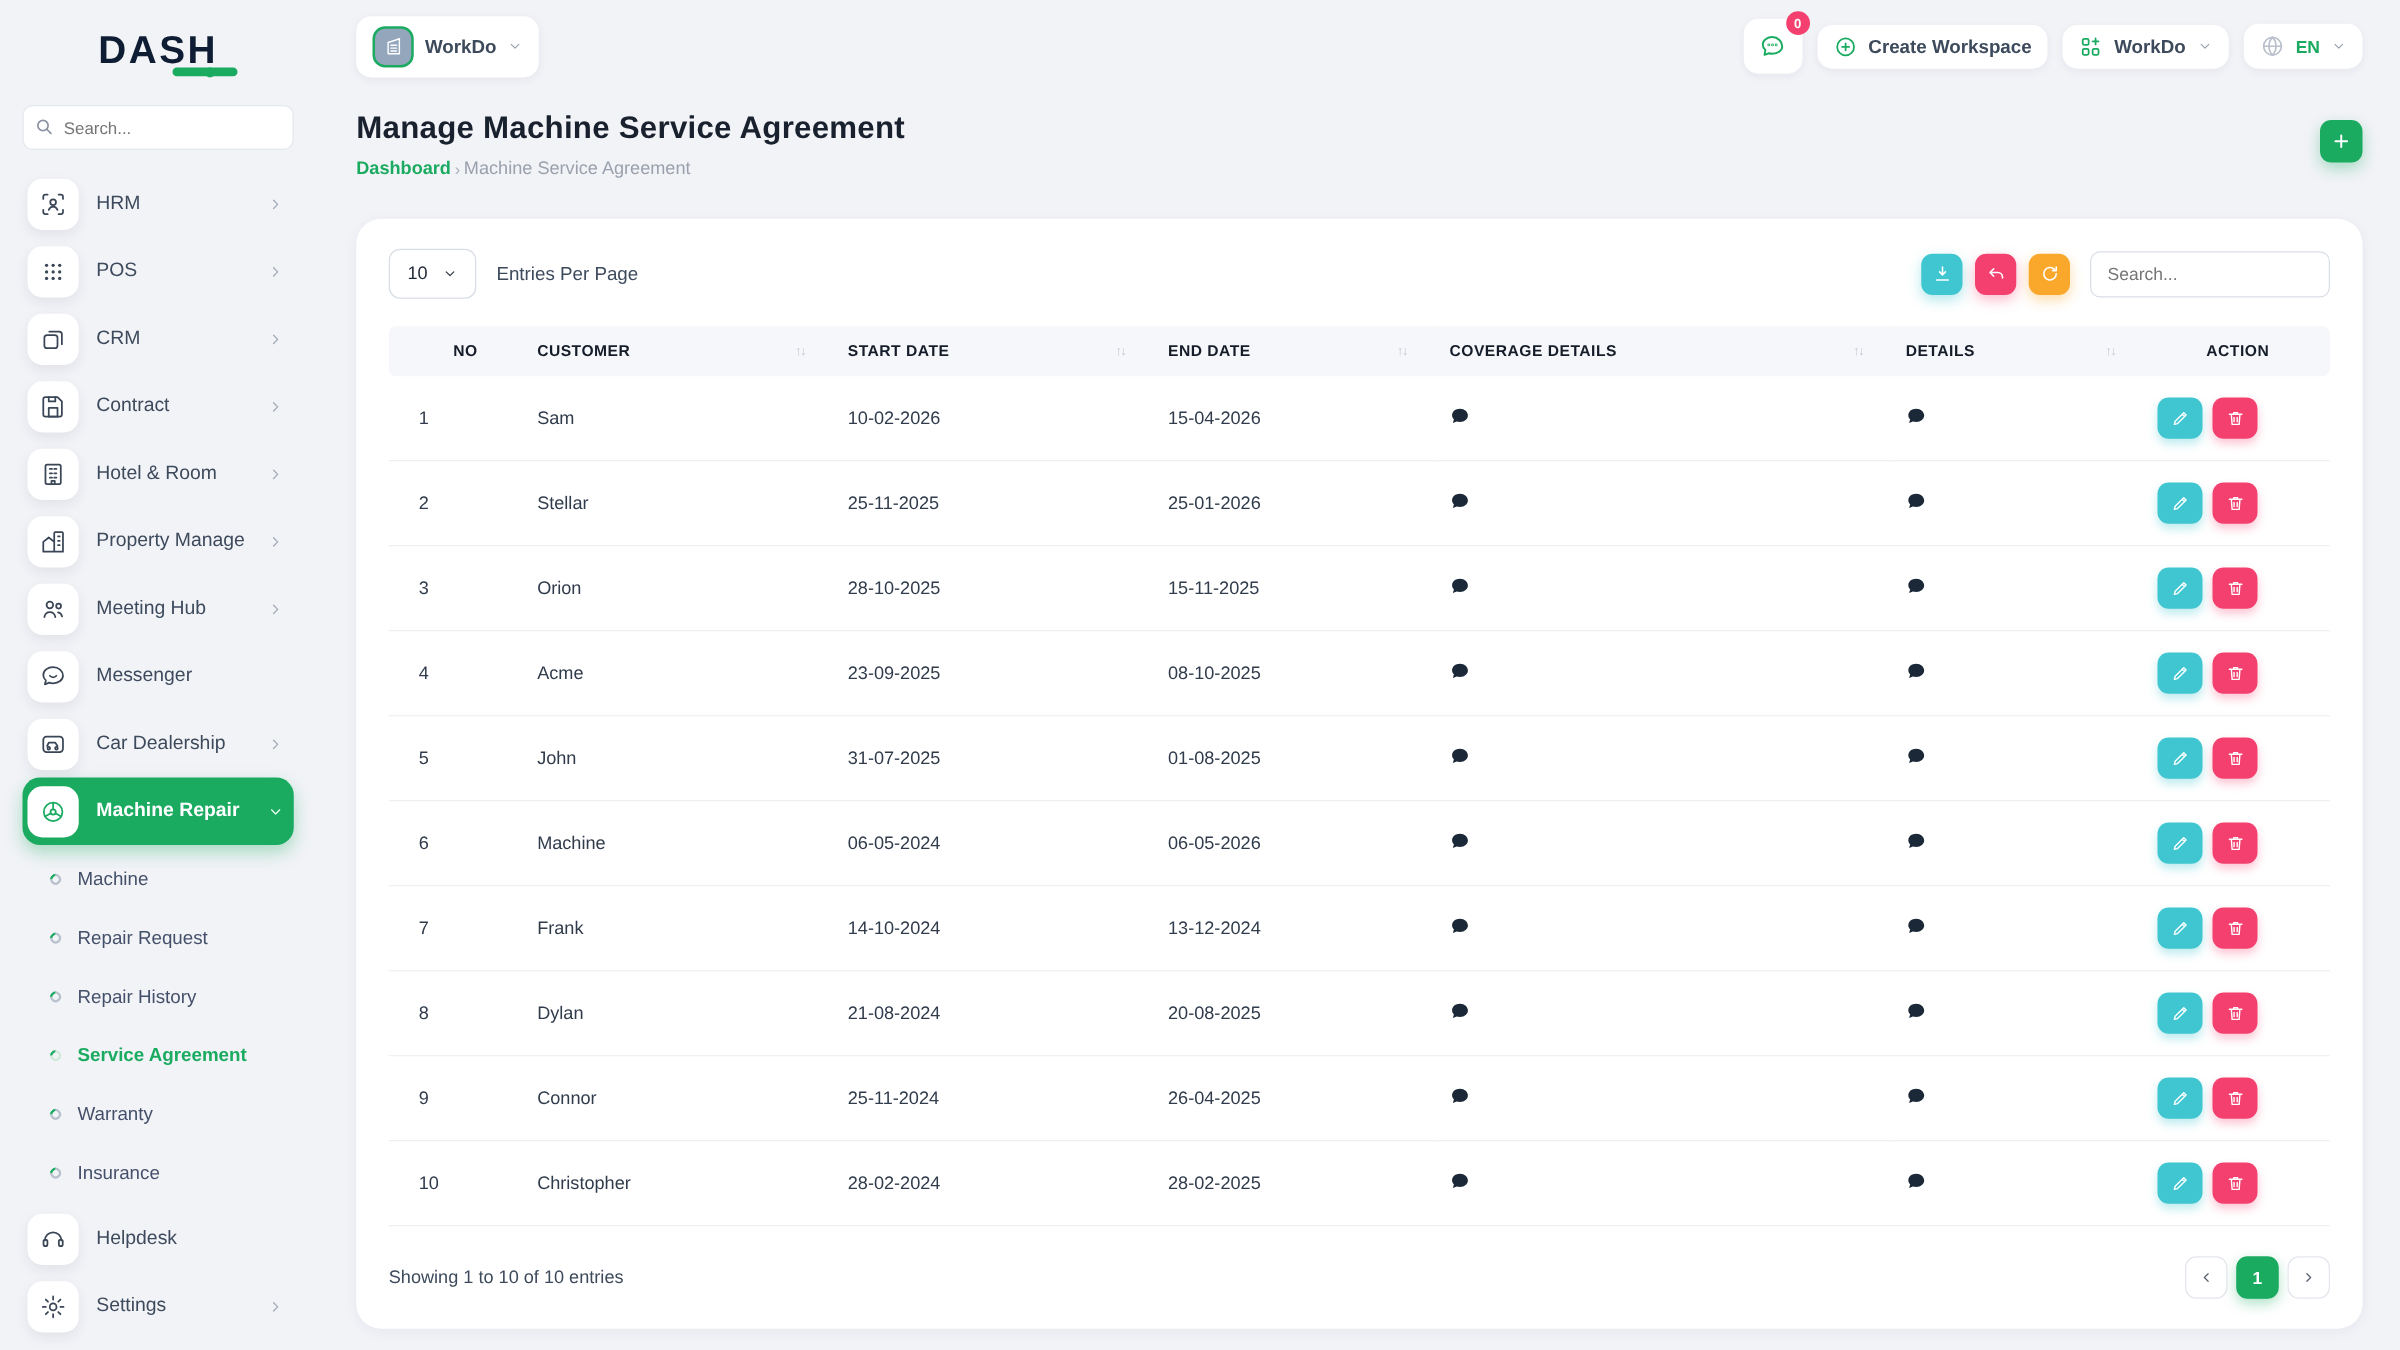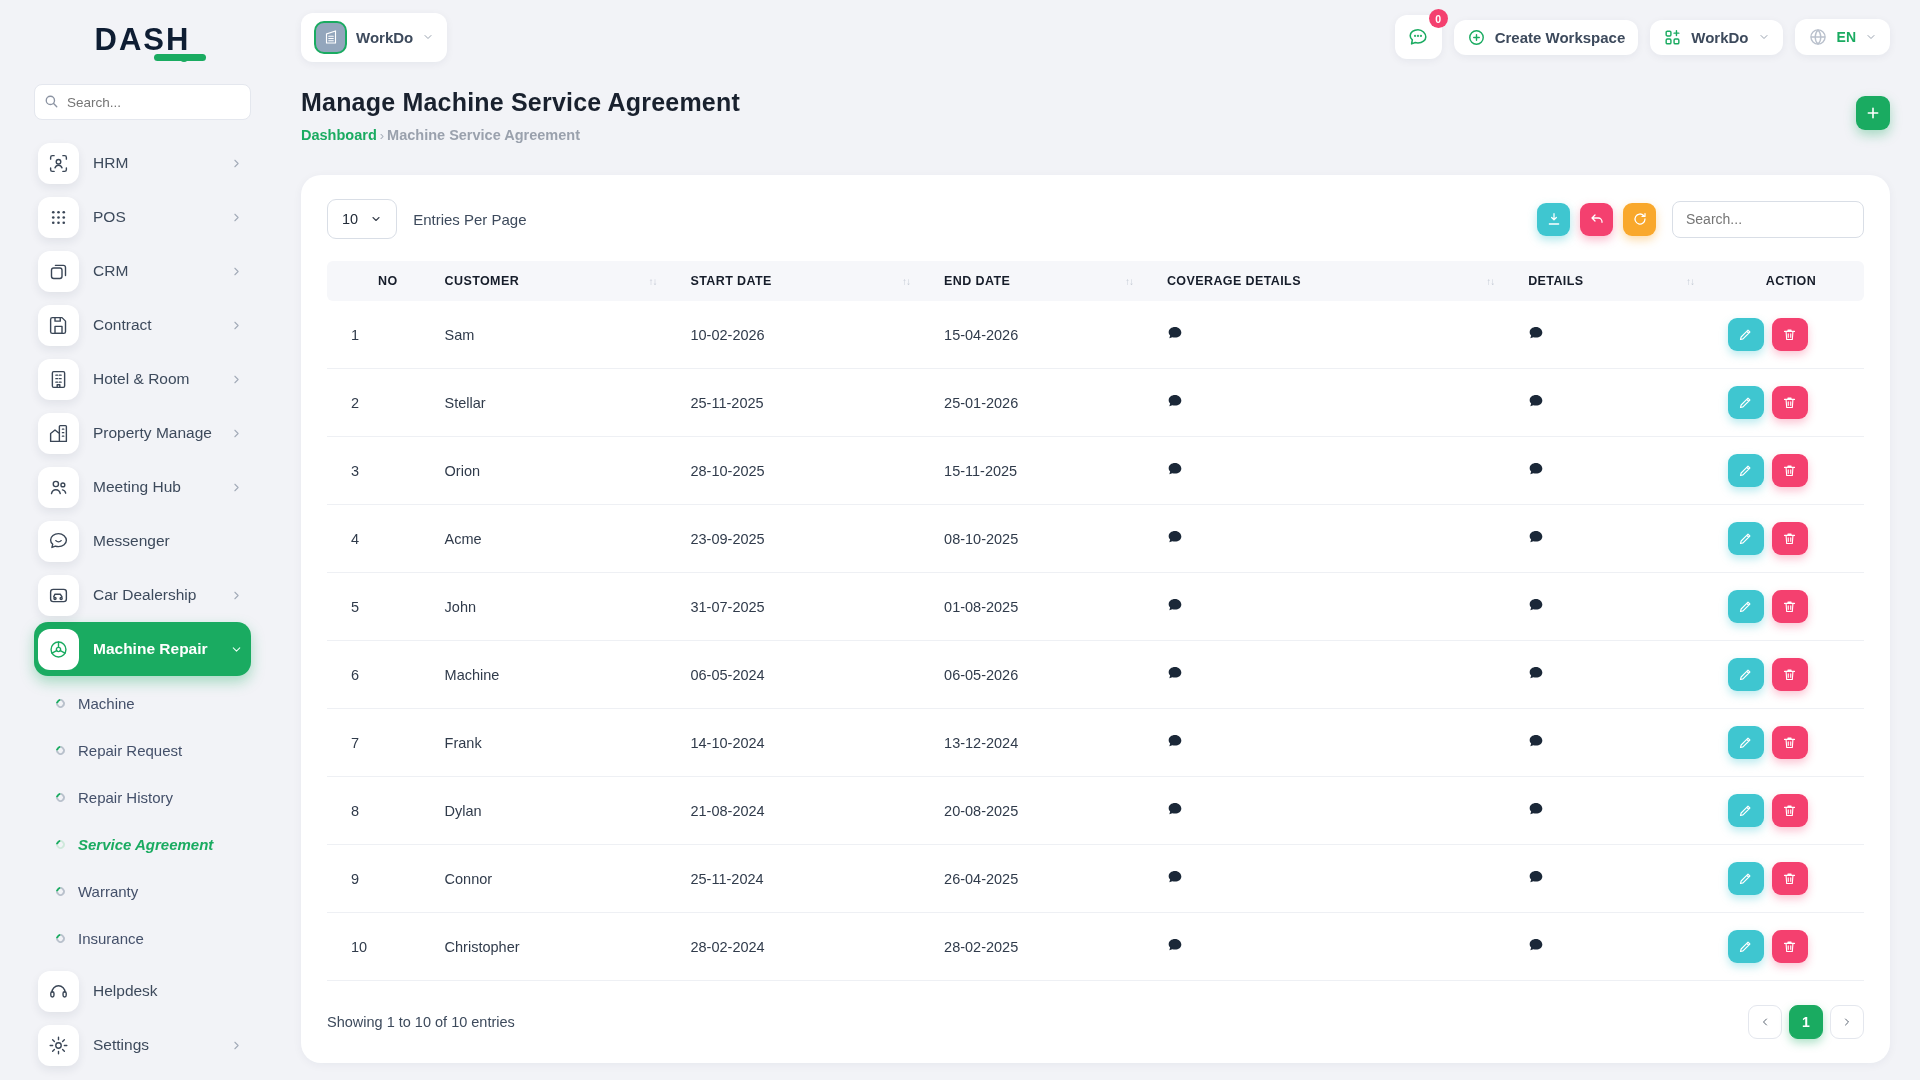--- a/index.html
+++ b/index.html
@@ -5,21 +5,21 @@
   :root{
     --accent:#1aab61; --teal:#3fc6d0; --pink:#f4406f; --orange:#f9a82c;
     --navy:#1b2838; --txt:#3d4a5c; --txt-dark:#19212e; --muted:#9aa1ad;
     --bg:#f2f3f7; --card:#ffffff; --border:#e4e7ee; --row-border:#eef0f4;
   }
   *{box-sizing:border-box;margin:0;padding:0;font-family:"Liberation Sans",sans-serif;}
   html,body{width:1920px;height:1080px;overflow:hidden;background:var(--bg);}
   .app{display:flex;width:1920px;height:1080px;}
 
   
-  .sidebar{width:253px;flex:0 0 253px;padding:14px 18px 0 18px;overflow:hidden;margin-left:16px;}
+  .sidebar{width:253px;flex:0 0 253px;padding:14px 18px 0 18px;overflow:hidden;}
   .logo-wrap{display:flex;justify-content:center;align-items:center;height:52px;margin-bottom:18px;position:relative;}
   .logo{position:relative;font-size:31px;font-weight:800;letter-spacing:2px;color:#0e1d33;font-style:normal;}
   .logo .logo-dot{position:absolute;left:-10px;top:14px;width:8px;height:8px;border-radius:50%;background:var(--accent);}
   .logo .logo-bar{position:absolute;right:-16px;top:14px;width:52px;height:7px;border-radius:4px;background:var(--accent);}
   .side-search{position:relative;margin-bottom:16px;}
   .side-search svg{position:absolute;left:10px;top:10px;width:15px;height:15px;stroke:#8b93a2;fill:none;stroke-width:1.8;stroke-linecap:round;}
   .side-search input{width:100%;height:36px;border:1px solid var(--border);border-radius:8px;background:#fff;
     padding:0 10px 0 32px;font-size:13.5px;color:var(--txt);outline:none;}
   .menu{list-style:none;}
   .menu-item{display:flex;align-items:center;gap:14px;height:54px;padding:0 8px 0 4px;border-radius:14px;cursor:pointer;}
@@ -30,21 +30,21 @@
   .chev{margin-left:auto;color:#a3abb8;display:flex;}
   .chev svg{width:13px;height:13px;stroke:currentColor;fill:none;stroke-width:2;stroke-linecap:round;stroke-linejoin:round;}
   .menu-item.active{background:var(--accent);box-shadow:0 6px 14px rgba(26,171,97,.35);}
   .menu-item.active .icon-box{color:var(--accent);box-shadow:none;}
   .menu-item.active .menu-label{color:#fff;font-weight:700;}
   .menu-item.active .chev{color:#eafff3;}
   .submenu{list-style:none;padding:4px 0 2px 0;}
   .sub-item{display:flex;align-items:center;gap:13px;height:47px;padding-left:22px;cursor:pointer;}
   .sub-bullet{width:9px;height:9px;border-radius:50%;border:2px solid #b9c1cc;border-top-color:var(--accent);flex:0 0 9px;transform:rotate(-45deg);}
   .sub-label{font-size:15px;font-weight:500;color:#44506a;}
-  .sub-item.active .sub-label{color:var(--accent);font-weight:600;font-style:italic;}
+  .sub-item.active .sub-label{color:var(--accent);font-weight:600;}
   .sub-item.active .sub-bullet{border-color:#cfe9db;border-top-color:var(--accent);}
 
   
   .main{flex:1;padding:0 30px 0 32px;display:flex;flex-direction:column;}
   .topbar{display:flex;align-items:center;justify-content:space-between;padding-top:12px;height:62px;}
   .pill{display:inline-flex;align-items:center;gap:9px;background:#fff;border:none;border-radius:12px;
     padding:8px 13px;box-shadow:0 2px 8px rgba(20,30,60,.06);cursor:pointer;font-size:15px;font-weight:600;color:var(--txt);}
   .pill svg.gchev{width:12px;height:12px;stroke:#9aa3b0;fill:none;stroke-width:2;stroke-linecap:round;stroke-linejoin:round;}
   .ws-avatar{width:33px;height:33px;border-radius:10px;border:2px solid var(--accent);background:#93a6bc;display:grid;place-items:center;}
   .ws-avatar svg{width:18px;height:18px;stroke:#fff;fill:none;stroke-width:1.5;stroke-linecap:round;}
@@ -56,21 +56,21 @@
     color:#fff;font-size:10.5px;font-weight:700;display:grid;place-items:center;}
   .icon-accent{width:19px;height:19px;stroke:var(--accent);fill:none;stroke-width:1.8;stroke-linecap:round;stroke-linejoin:round;}
   .globe{width:20px;height:20px;stroke:#b9c0cc;fill:none;stroke-width:1.6;}
   .lang-code{color:var(--accent);font-weight:700;font-size:14px;}
 
   .page-head{display:flex;align-items:flex-start;justify-content:space-between;margin-top:26px;}
   .page-title{font-size:25px;font-weight:700;color:var(--txt-dark);letter-spacing:.2px;}
   .breadcrumb{display:flex;align-items:center;gap:3px;margin-top:10px;font-size:14.5px;}
   .bc-home{color:var(--accent);font-weight:600;text-decoration:none;cursor:pointer;}
   .bc-sep{color:#aab1bc;font-size:13px;}
-  .bc-current{color:var(--muted);font-weight:bold;}
+  .bc-current{color:var(--muted);}
   .add-btn{width:34px;height:34px;border:none;border-radius:9px;background:var(--accent);color:#fff;display:grid;
     place-items:center;cursor:pointer;box-shadow:0 5px 12px rgba(26,171,97,.35);margin-top:8px;}
   .add-btn svg{width:16px;height:16px;stroke:#fff;stroke-width:2.4;stroke-linecap:round;}
 
   
   .card{margin-top:32px;background:var(--card);border-radius:20px;padding:24px 26px;box-shadow:0 2px 10px rgba(25,40,70,.05);}
   .controls{display:flex;align-items:center;justify-content:space-between;}
   .ctrl-left{display:flex;align-items:center;gap:16px;}
   .entries-select{display:flex;align-items:center;gap:12px;height:40px;padding:0 14px;background:#fff;
     border:1px solid #d9dee6;border-radius:9px;font-size:14.5px;color:#222b38;cursor:pointer;}

